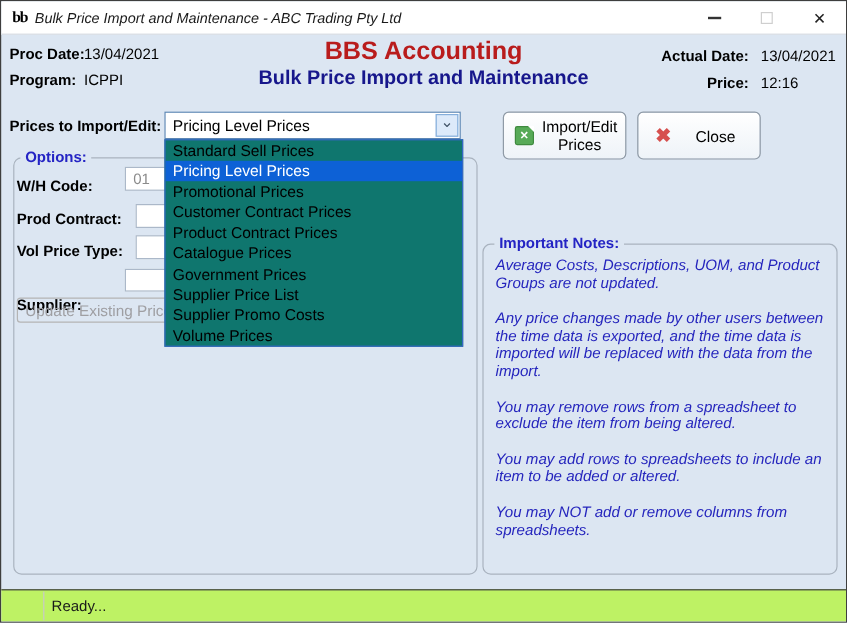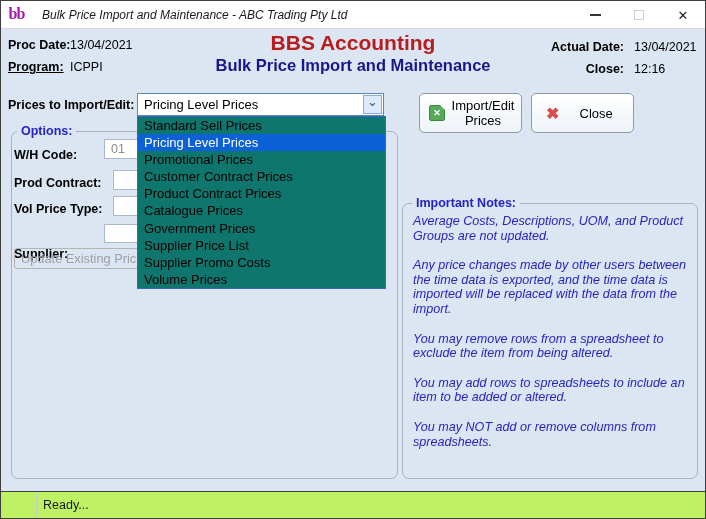--- a/index.html
+++ b/index.html
@@ -11,23 +11,23 @@
     background:#dce6f2; border:1px solid #3e3e3e; overflow:hidden;
   }
 
   
   .titlebar {
     position:absolute; left:0; top:0; right:0; height:28px;
     background:#ffffff; border-bottom:1px solid #d4dae2;
     display:flex; align-items:center;
   }
   .app-logo {
-    width:17px; height:17px; margin-left:7px; margin-right:17px;
-    font-family:"Liberation Serif", serif; font-weight:bold; font-size:16px;
-    color:#a21caf; line-height:15px; text-align:center; letter-spacing:-1px;
+    width:17px; height:17px; margin-left:7px; margin-right:4px;
+    font-family:"Liberation Serif", serif; font-weight:bold; font-size:13px;
+    color:#000000; line-height:15px; text-align:center; letter-spacing:-1px;
   }
   .window-title { font-size:12px; color:#1a1a1a; white-space:nowrap;font-style:italic; }
   .caption-buttons { position:absolute; right:0; top:0; height:28px; display:flex; }
   .cap-btn { width:44px; height:28px; display:flex; align-items:center; justify-content:center; cursor:default; }
   .min-glyph { display:block; width:11px; height:0; border-top:2px solid #333; }
   .max-glyph { display:block; width:10px; height:10px; border:1px solid #cfcfcf; background:#fff; }
   .close-glyph { font-size:13px; color:#222; line-height:13px; }
 
   
   .lbl { font-weight:bold; font-size:12.5px; color:#000; position:absolute; white-space:nowrap; }
@@ -137,29 +137,29 @@
         <span class="max-glyph"></span>
       </div>
       <div class="cap-btn">
         <span class="close-glyph">✕</span>
       </div>
     </div>
   </div>
 
   <span class="lbl" style="left:7px; top:37px;">Proc Date:</span>
   <span class="val" style="left:69px; top:37px;">13/04/2021</span>
-  <span class="lbl" style="left:7px; top:59px;text-decoration:underline;">Program:</span>
+  <span class="lbl" style="left:7px; top:59px;">Program:</span>
   <span class="val" style="left:69px; top:59px;">ICPPI</span>
 
   <div class="app-title">BBS Accounting</div>
   <div class="screen-title">Bulk Price Import and Maintenance</div>
 
   <span class="r-lbl" style="left:538px; top:39px;">Actual Date:</span>
   <span class="val" style="left:633px; top:39px;">13/04/2021</span>
-  <span class="r-lbl" style="left:538px; top:61px;">Close:</span>
+  <span class="r-lbl" style="left:538px; top:61px;">Price:</span>
   <span class="val" style="left:633px; top:61px;">12:16</span>
 
   <span class="lbl" style="left:7px; top:97px;">Prices to Import/Edit:</span>
   <div class="combobox">
     <span class="combo-value">Pricing Level Prices</span>
     <span class="combo-arrow">
       <span class="chevron">⌄</span>
     </span>
   </div>
 

